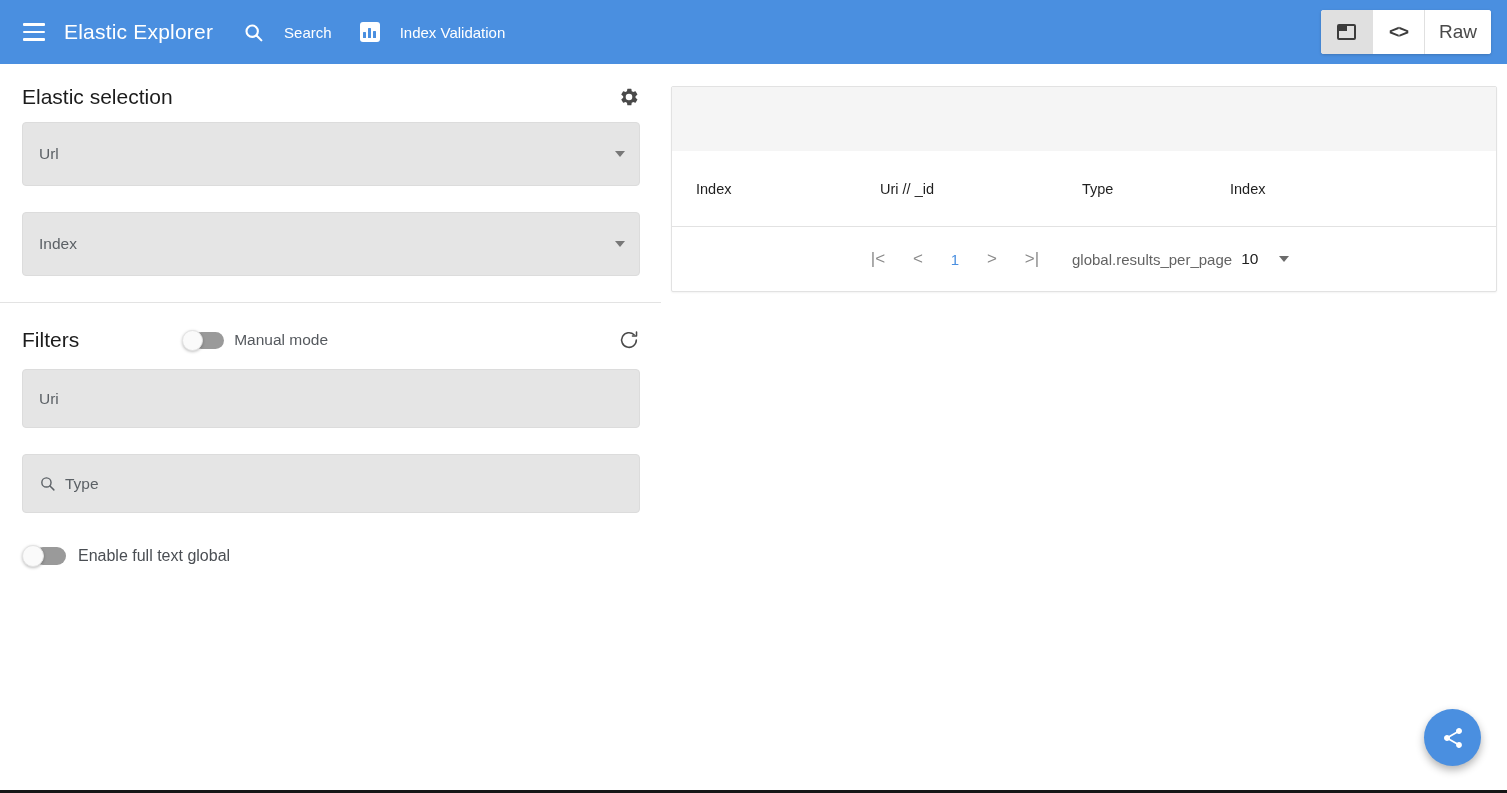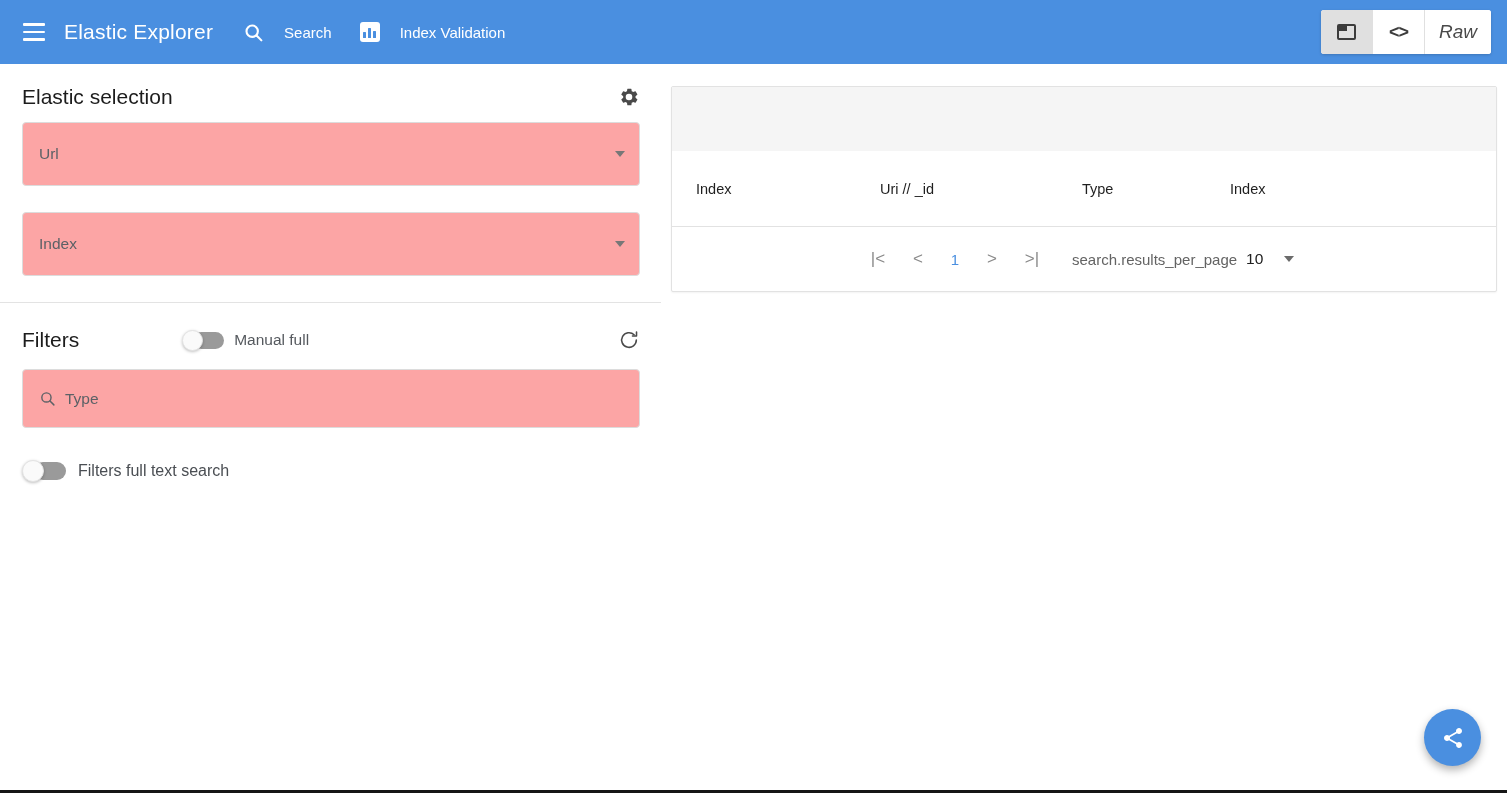--- a/index.html
+++ b/index.html
@@ -54,21 +54,21 @@
     display: flex; background: #fff; border-radius: 3px; overflow: hidden;
     height: 44px; margin-right: 4px;
     box-shadow: 0 1px 3px rgba(0,0,0,.18);
   }
   .btn-group > div {
     min-width: 52px; padding: 0 14px;
     display: flex; align-items: center; justify-content: center;
     cursor: pointer; color: #4a4a4a; font-size: 17px;
     border-right: 1px solid #e0e0e0; background: #fff;
   }
-  .btn-group > div:last-child { border-right: none; font-style: italic; }
+  .btn-group > div:last-child { border-right: none; }
   .btn-group > div.active { background: #e0e0e0; }
   .card-ico {
     width: 19px; height: 16px; border: 2px solid #3c3c3c; border-radius: 2px;
     position: relative;
   }
   .card-ico::before {
     content:""; position:absolute; left:0; top:0; right: 7px; height: 5px;
     background: #3c3c3c;
   }
   .code-ico { font-size: 18px; font-weight: 700; letter-spacing: -1px; color: #3c3c3c; }
@@ -89,21 +89,21 @@
   .sec-head .spacer { flex: 1; }
 
   .gear-ico { width: 22px; height: 22px; cursor: pointer; }
   .refresh-ico { width: 22px; height: 22px; cursor: pointer; }
 
   .field {
     position: relative;
     height: 59px;
     border: 1px solid #dcdcdc;
     border-radius: 4px;
-    background: #fca5a5;
+    background: #e5e5e5;
     display: flex; align-items: center;
     padding: 0 16px;
     margin-bottom: 26px;
     cursor: text;
   }
   .field.select { cursor: pointer; height: 64px; }
   .field .ph { font-size: 15.5px; color: #5c6166; }
   .field .srch { margin-right: 9px; display: flex; }
   .caret {
     position: absolute; right: 14px; top: 50%; transform: translateY(-50%);
@@ -273,52 +273,55 @@
 
   <div class="panel-sec">
     <div class="sec-head" style="height:66px;">
       <div class="sec-title">Filters</div>
 
       <div class="toggle-row" style="margin-left:103px;">
         <span class="toggle">
           <span class="track"></span>
           <span class="knob"></span>
         </span>
-        <span class="toggle-label">Manual full</span>
+        <span class="toggle-label">Manual mode</span>
       </div>
 
       <div class="spacer"></div>
 
       <span class="refresh-ico">
         <svg width="22" height="22" viewBox="0 0 24 24" fill="none" stroke="#4a4a4a" stroke-width="1.7" stroke-linecap="round">
           <path d="M20 12a8 8 0 1 1-2.4-5.7"></path>
           <polyline points="20.2,3.2 20.2,7.6 15.8,7.6" stroke-linejoin="round"></polyline>
         </svg>
       </span>
     </div>
 
+    <div class="field">
+      <span class="ph">Uri</span>
+    </div>
 
     <div class="field">
       <span class="srch">
         <svg width="17" height="17" viewBox="0 0 24 24" fill="none" stroke="#5c6166" stroke-width="2">
           <circle cx="10.5" cy="10.5" r="6.5"></circle>
             <line x1="15.5" y1="15.5" x2="21" y2="21" stroke-linecap="round"></line>
         </svg>
       </span>
       <span class="ph">Type</span>
     </div>
 
 
 
     <div class="fts-row">
       <span class="toggle" style="width:44px;height:22px;">
         <span class="track" style="left:12px;top:2px;width:32px;height:18px;"></span>
         <span class="knob" style="width:22px;height:22px;"></span>
       </span>
-      <span class="fts-label">Filters full text search</span>
+      <span class="fts-label">Enable full text global</span>
     </div>
   </div>
 </div>
 
 <div class="table-card">
   <div class="table-toolbar"></div>
 
   <div class="table-head">
     <div class="th c0">Index</div>
     <div class="th c1">Uri // _id</div>
@@ -327,21 +330,21 @@
   </div>
 
   <div class="pager">
     <div class="pg-btn">|&lt;</div>
     <div class="pg-btn">&lt;</div>
     <div class="pg-num">1</div>
     <div class="pg-btn">&gt;</div>
     <div class="pg-btn">&gt;|</div>
 
     <div class="pg-rpp">
-      <span>search.results_per_page</span>
+      <span>global.results_per_page</span>
       <span class="val">10</span>
       <span class="pg-caret"></span>
     </div>
   </div>
 </div>
 
 <div class="fab">
   <svg width="24" height="24" viewBox="0 0 24 24" fill="#ffffff">
     <path d="M18 16.08c-.76 0-1.44.3-1.96.77L8.91 12.7c.05-.23.09-.46.09-.7s-.04-.47-.09-.7l7.05-4.11c.54.5 1.25.81 2.04.81 1.66 0 3-1.34 3-3s-1.34-3-3-3-3 1.34-3 3c0 .24.04.47.09.7L8.04 9.81C7.5 9.31 6.79 9 6 9c-1.66 0-3 1.34-3 3s1.34 3 3 3c.79 0 1.5-.31 2.04-.81l7.12 4.16c-.05.21-.08.43-.08.65 0 1.61 1.31 2.92 2.92 2.92s2.92-1.31 2.92-2.92-1.31-2.92-2.92-2.92z"></path>
   </svg>

